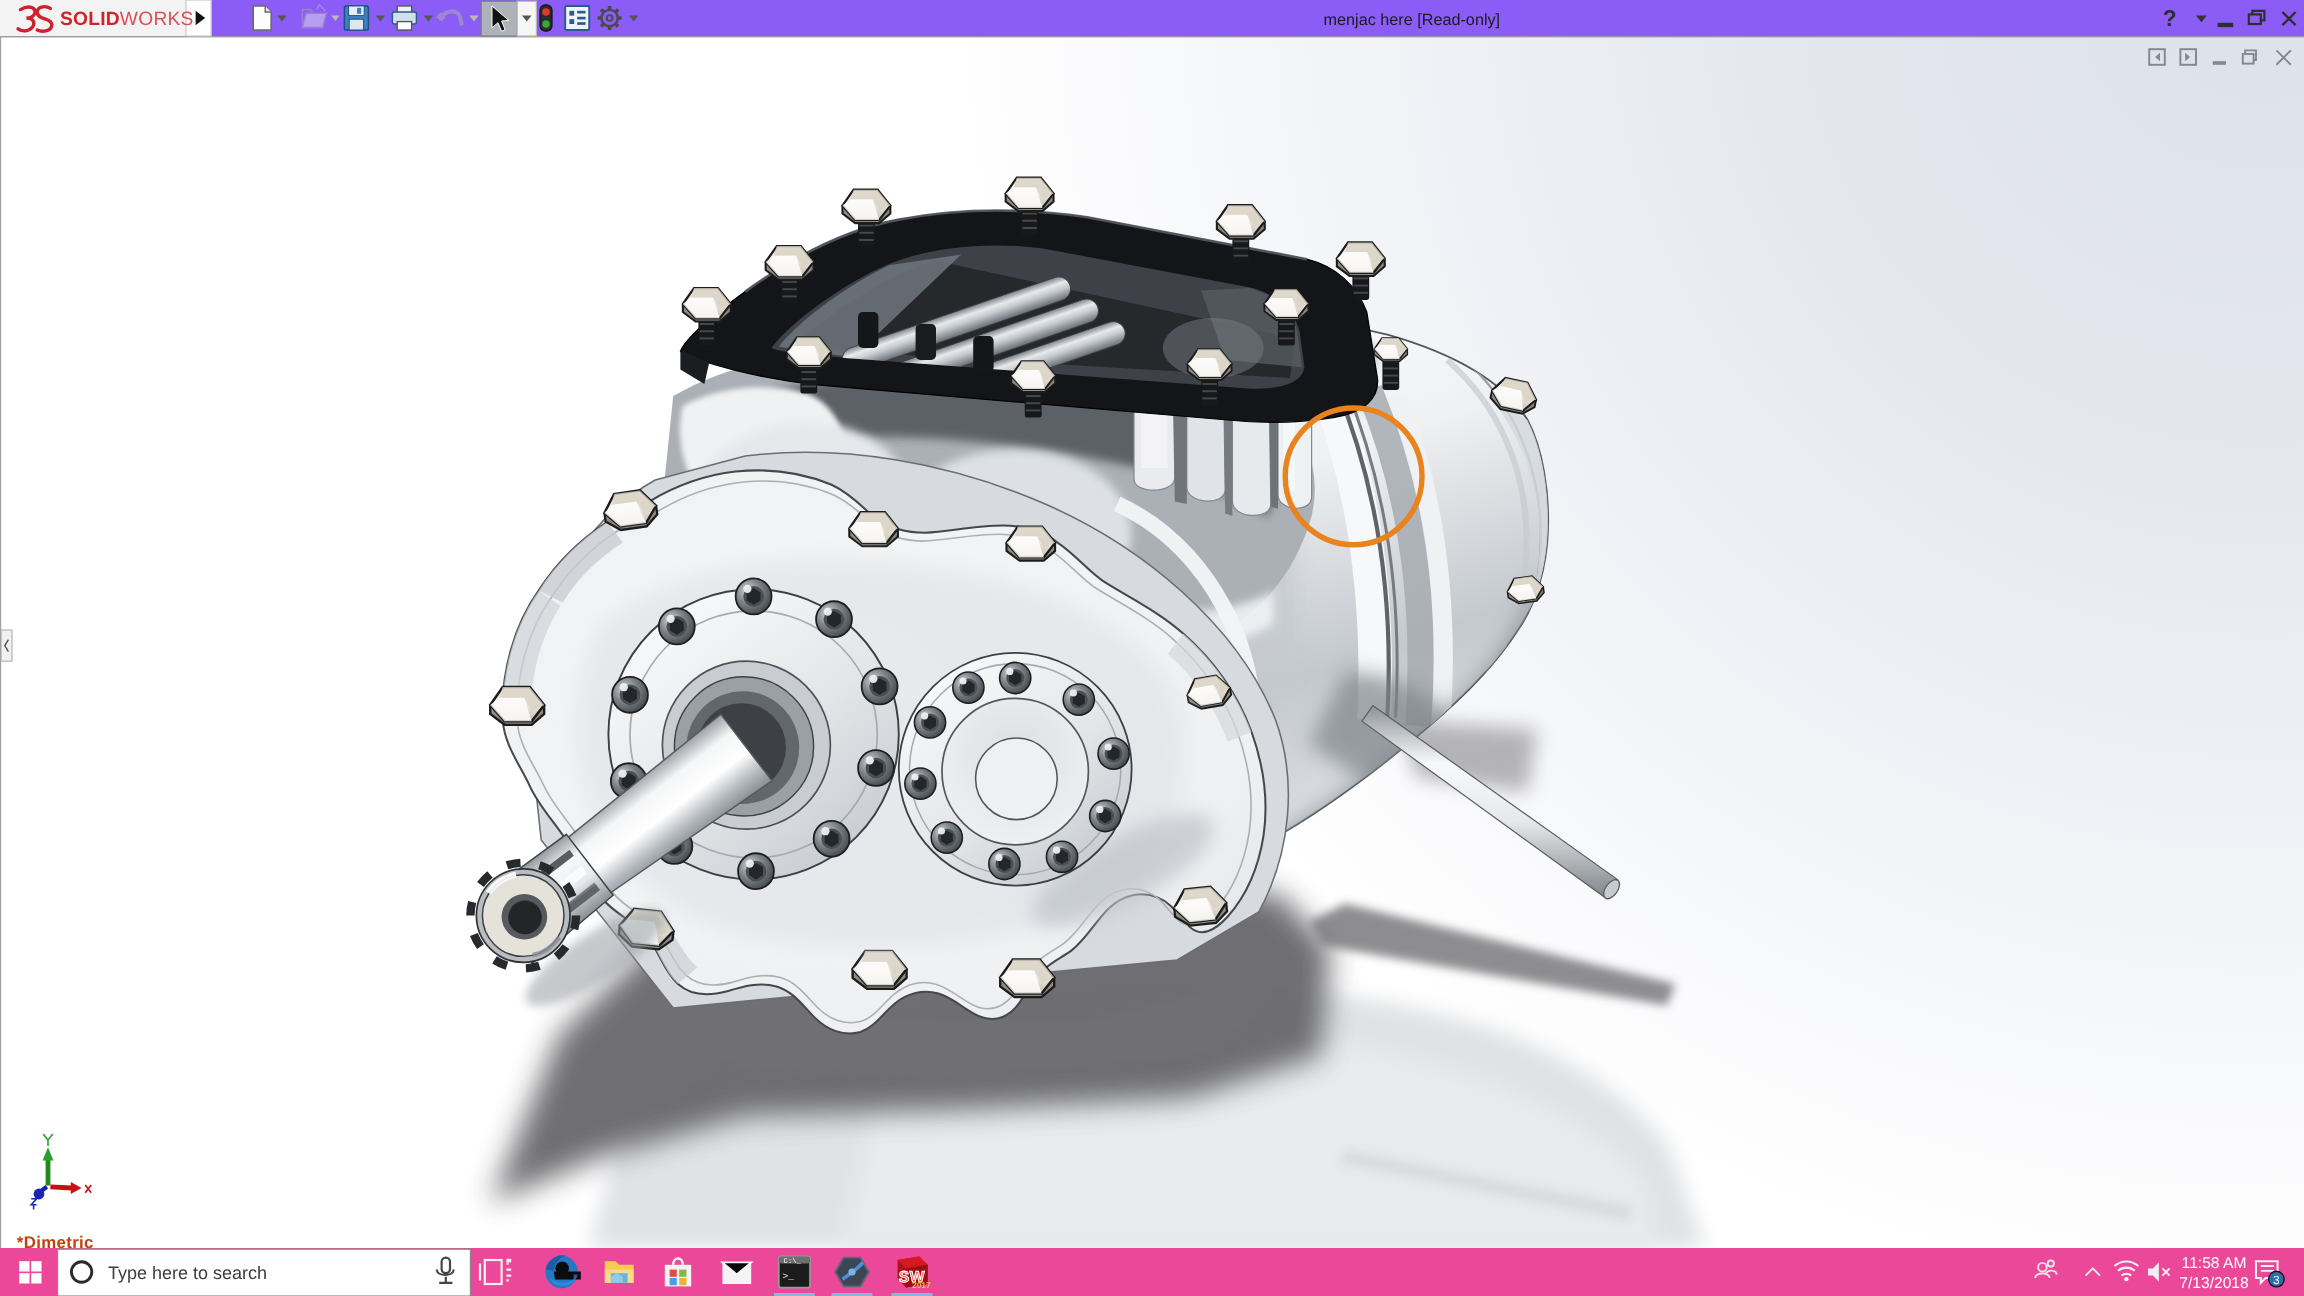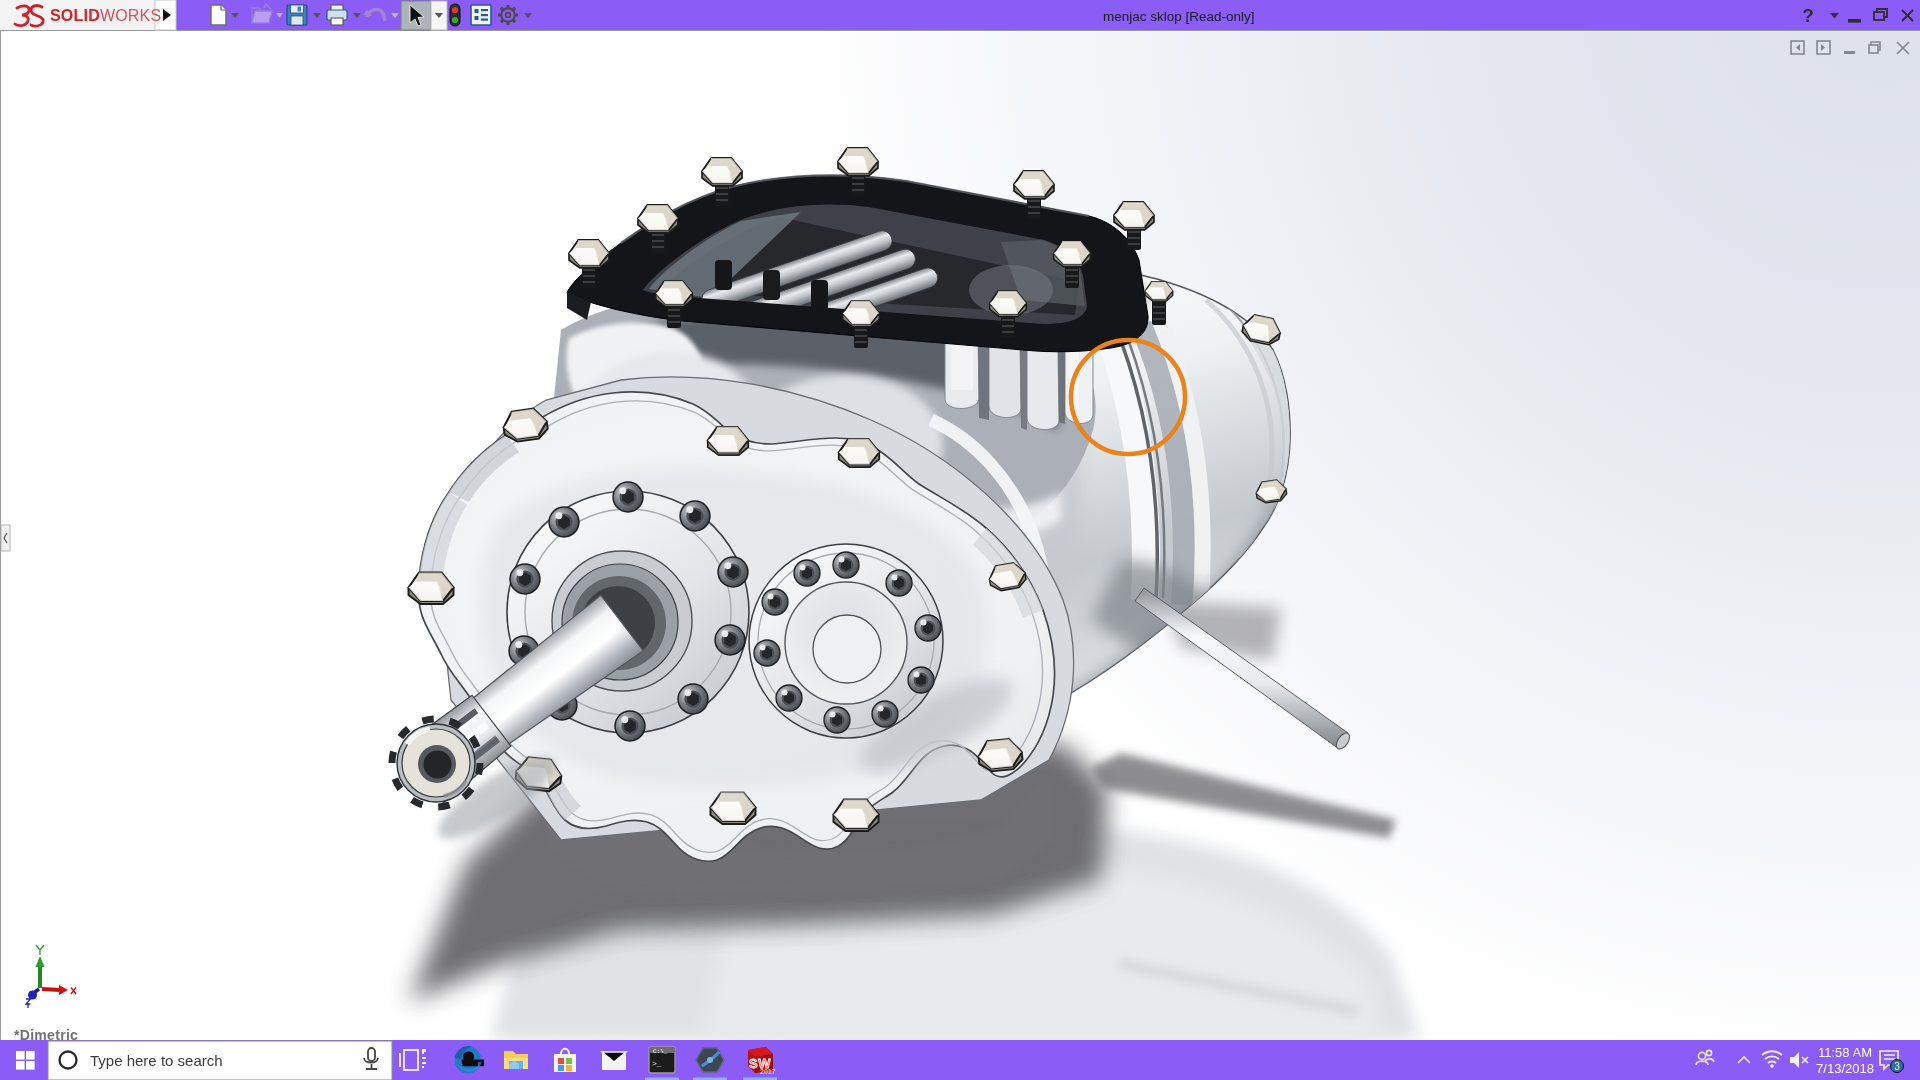--- a/index.html
+++ b/index.html
@@ -1,23 +1,23 @@
 <!DOCTYPE html>
 <html><head>
 <meta charset="utf-8">
 <style>
 * { margin:0; padding:0; box-sizing:border-box; }
 html,body { width:1920px; height:1080px; overflow:hidden; font-family:"Liberation Sans", sans-serif; }
 #titlebar { position:absolute; left:0; top:0; width:1920px; height:31px; background:#8b5cf6; border-bottom:1px solid #9a9a9a; z-index:30; }
 #viewport { position:absolute; left:0; top:31px; width:1920px; height:1009px;
   background:radial-gradient(circle 1400px at 98% -4%, #dde1ea 0%, #e4e7ee 28%, #f3f4f8 55%, #ffffff 78%);
   z-index:10; border-left:1px solid #a0a0a0;}
-#taskbar { position:absolute; left:0; top:1040px; width:1920px; height:40px; background:#8b5cf6; z-index:40; }
+#taskbar { position:absolute; left:0; top:1040px; width:1920px; height:40px; background:#ec4899; z-index:40; }
 .ttl { position:absolute; top:9px; left:1103px; font-size:13.5px; color:#1b1b1b; }
-#dimetric { position:absolute; left:14px; top:1027px; font-size:14px; font-weight:bold; color:#737373; z-index:12; letter-spacing:0.3px;}
+#dimetric { position:absolute; left:14px; top:1027px; font-size:14px; font-weight:bold; color:#c2410c; z-index:12; letter-spacing:0.3px;}
 svg { display:block; }
 #modelsvg { position:absolute; left:0; top:0; }
 </style>
 </head>
 <body>
 
 <div id="titlebar">
   <svg width="1920" height="31" viewBox="0 0 1920 31">
 
     <rect x="0" y="0" width="155" height="30" fill="#f3f3f3"></rect>
@@ -105,21 +105,21 @@
     <rect x="1848" y="19" width="13" height="3.6" fill="#2e2e2e"></rect>
     <g fill="none" stroke="#2e2e2e" stroke-width="1.8">
       <rect x="1874" y="12" width="10" height="8"></rect>
       <path d="M 1877,12 L 1877,9 L 1887,9 L 1887,17 L 1884,17"></path>
     </g>
     <g stroke="#2e2e2e" stroke-width="2">
       <line x1="1902" y1="10" x2="1913" y2="21"></line>
       <line x1="1913" y1="10" x2="1902" y2="21"></line>
     </g>
   </svg>
-  <div class="ttl">menjac sklop [Read-only]</div>
+  <div class="ttl">menjac here [Read-only]</div>
 </div>
 
 <div id="viewport">
   <svg id="modelsvg" width="1920" height="1009" viewBox="0 31 1920 1009">
     <defs>
       <linearGradient id="barrel" x1="0" y1="0" x2="0.25" y2="1">
         <stop offset="0" stop-color="#ffffff"></stop>
         <stop offset="0.35" stop-color="#eef0f2"></stop>
         <stop offset="0.7" stop-color="#c4c9ce"></stop>
         <stop offset="1" stop-color="#dfe2e6"></stop>

